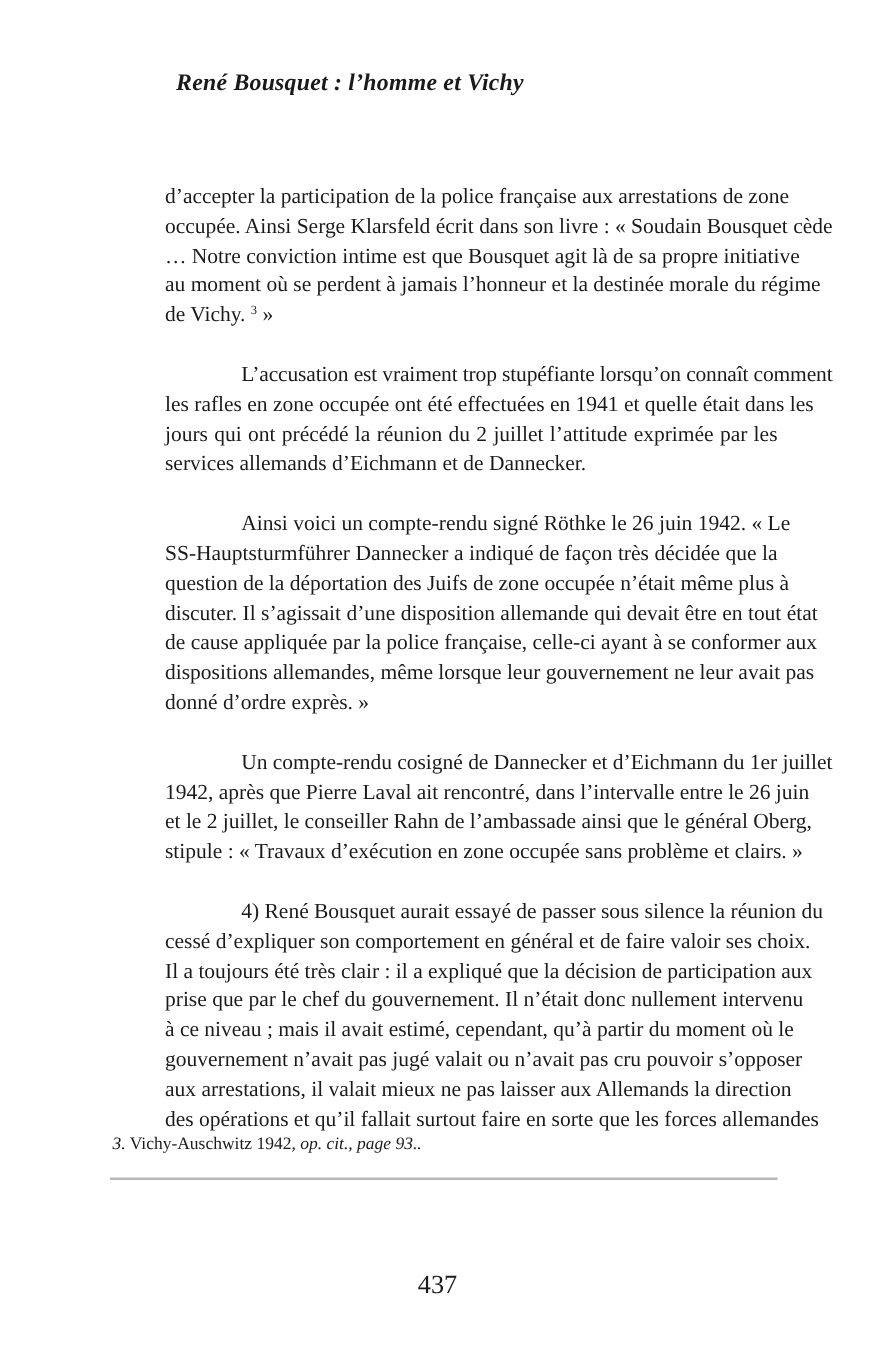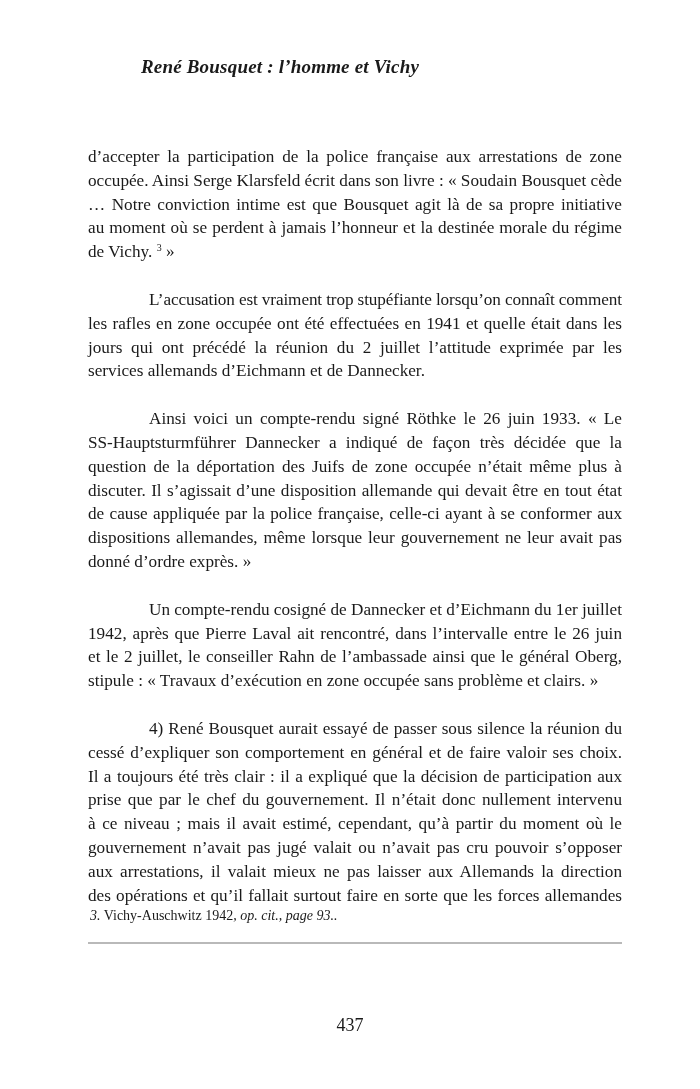--- a/index.html
+++ b/index.html
@@ -3,28 +3,28 @@
 <meta charset="utf-8">
 <style>
   html, body { margin: 0; padding: 0; background: #ffffff; }
   body { width: 700px; height: 1089px; position: relative; overflow: hidden;
          font-family: "Liberation Serif", "DejaVu Serif", serif; color: #1a1a1a; }
   .running-head { position: absolute; top: 56px; left: 0; width: 560px; text-align: center;
                   font-style: italic; font-size: 19px; letter-spacing: 0.2px; font-weight: bold; }
   .body-text { position: absolute; left: 88px; width: 534px; top: 145px; }
   .para { margin: 0 0 24px 0; }
   .line { display: block; font-size: 17.2px; line-height: 23.8px; height: 23.8px;
-          text-align: justify; text-align-last: justify; white-space: nowrap; overflow: visible; }
+          text-align: justify; text-align-last: justify; white-space: nowrap; overflow: visible; margin-left: 44px; }
   .line.last { text-align-last: left; }
   .line.indent { padding-left: 61px; }
   sup { font-size: 10px; vertical-align: 6px; line-height: 0; }
   .rule { position: absolute; left: 88px; width: 534px; top: 942px; height: 2px; background: #b9b9b9; }
   .footnote { position: absolute; left: 90px; top: 908px; font-size: 14px; }
   .footnote .it { font-style: italic; }
-  .page-number { position: absolute; top: 1015px; left: 0; width: 700px; text-align: center; font-size: 18px; }
+  .page-number { position: absolute; top: 1015px; left: 0; width: 700px; text-align: center; font-size: 21px; }
 </style>
 </head>
 <body>
 
 <div class="running-head">René Bousquet : l’homme et Vichy</div>
 
 <div class="body-text">
 
   <div class="para">
     <span class="line">d’accepter la participation de la police française aux arrestations de zone</span>
@@ -35,21 +35,21 @@
   </div>
 
   <div class="para">
     <span class="line indent" style="letter-spacing: -0.117188px;">L’accusation est vraiment trop stupéfiante lorsqu’on connaît comment</span>
     <span class="line">les rafles en zone occupée ont été effectuées en 1941 et quelle était dans les</span>
     <span class="line">jours qui ont précédé la réunion du 2 juillet l’attitude exprimée par les</span>
     <span class="line last">services allemands d’Eichmann et de Dannecker.</span>
   </div>
 
   <div class="para">
-    <span class="line indent">Ainsi voici un compte-rendu signé Röthke le 26 juin 1933. « Le</span>
+    <span class="line indent">Ainsi voici un compte-rendu signé Röthke le 26 juin 1942. « Le</span>
     <span class="line">SS-Hauptsturmführer Dannecker a indiqué de façon très décidée que la</span>
     <span class="line">question de la déportation des Juifs de zone occupée n’était même plus à</span>
     <span class="line">discuter. Il s’agissait d’une disposition allemande qui devait être en tout état</span>
     <span class="line">de cause appliquée par la police française, celle-ci ayant à se conformer aux</span>
     <span class="line">dispositions allemandes, même lorsque leur gouvernement ne leur avait pas</span>
     <span class="line last">donné d’ordre exprès. »</span>
   </div>
 
   <div class="para">
     <span class="line indent" style="letter-spacing: -0.0141827px;">Un compte-rendu cosigné de Dannecker et d’Eichmann du 1er juillet</span>

